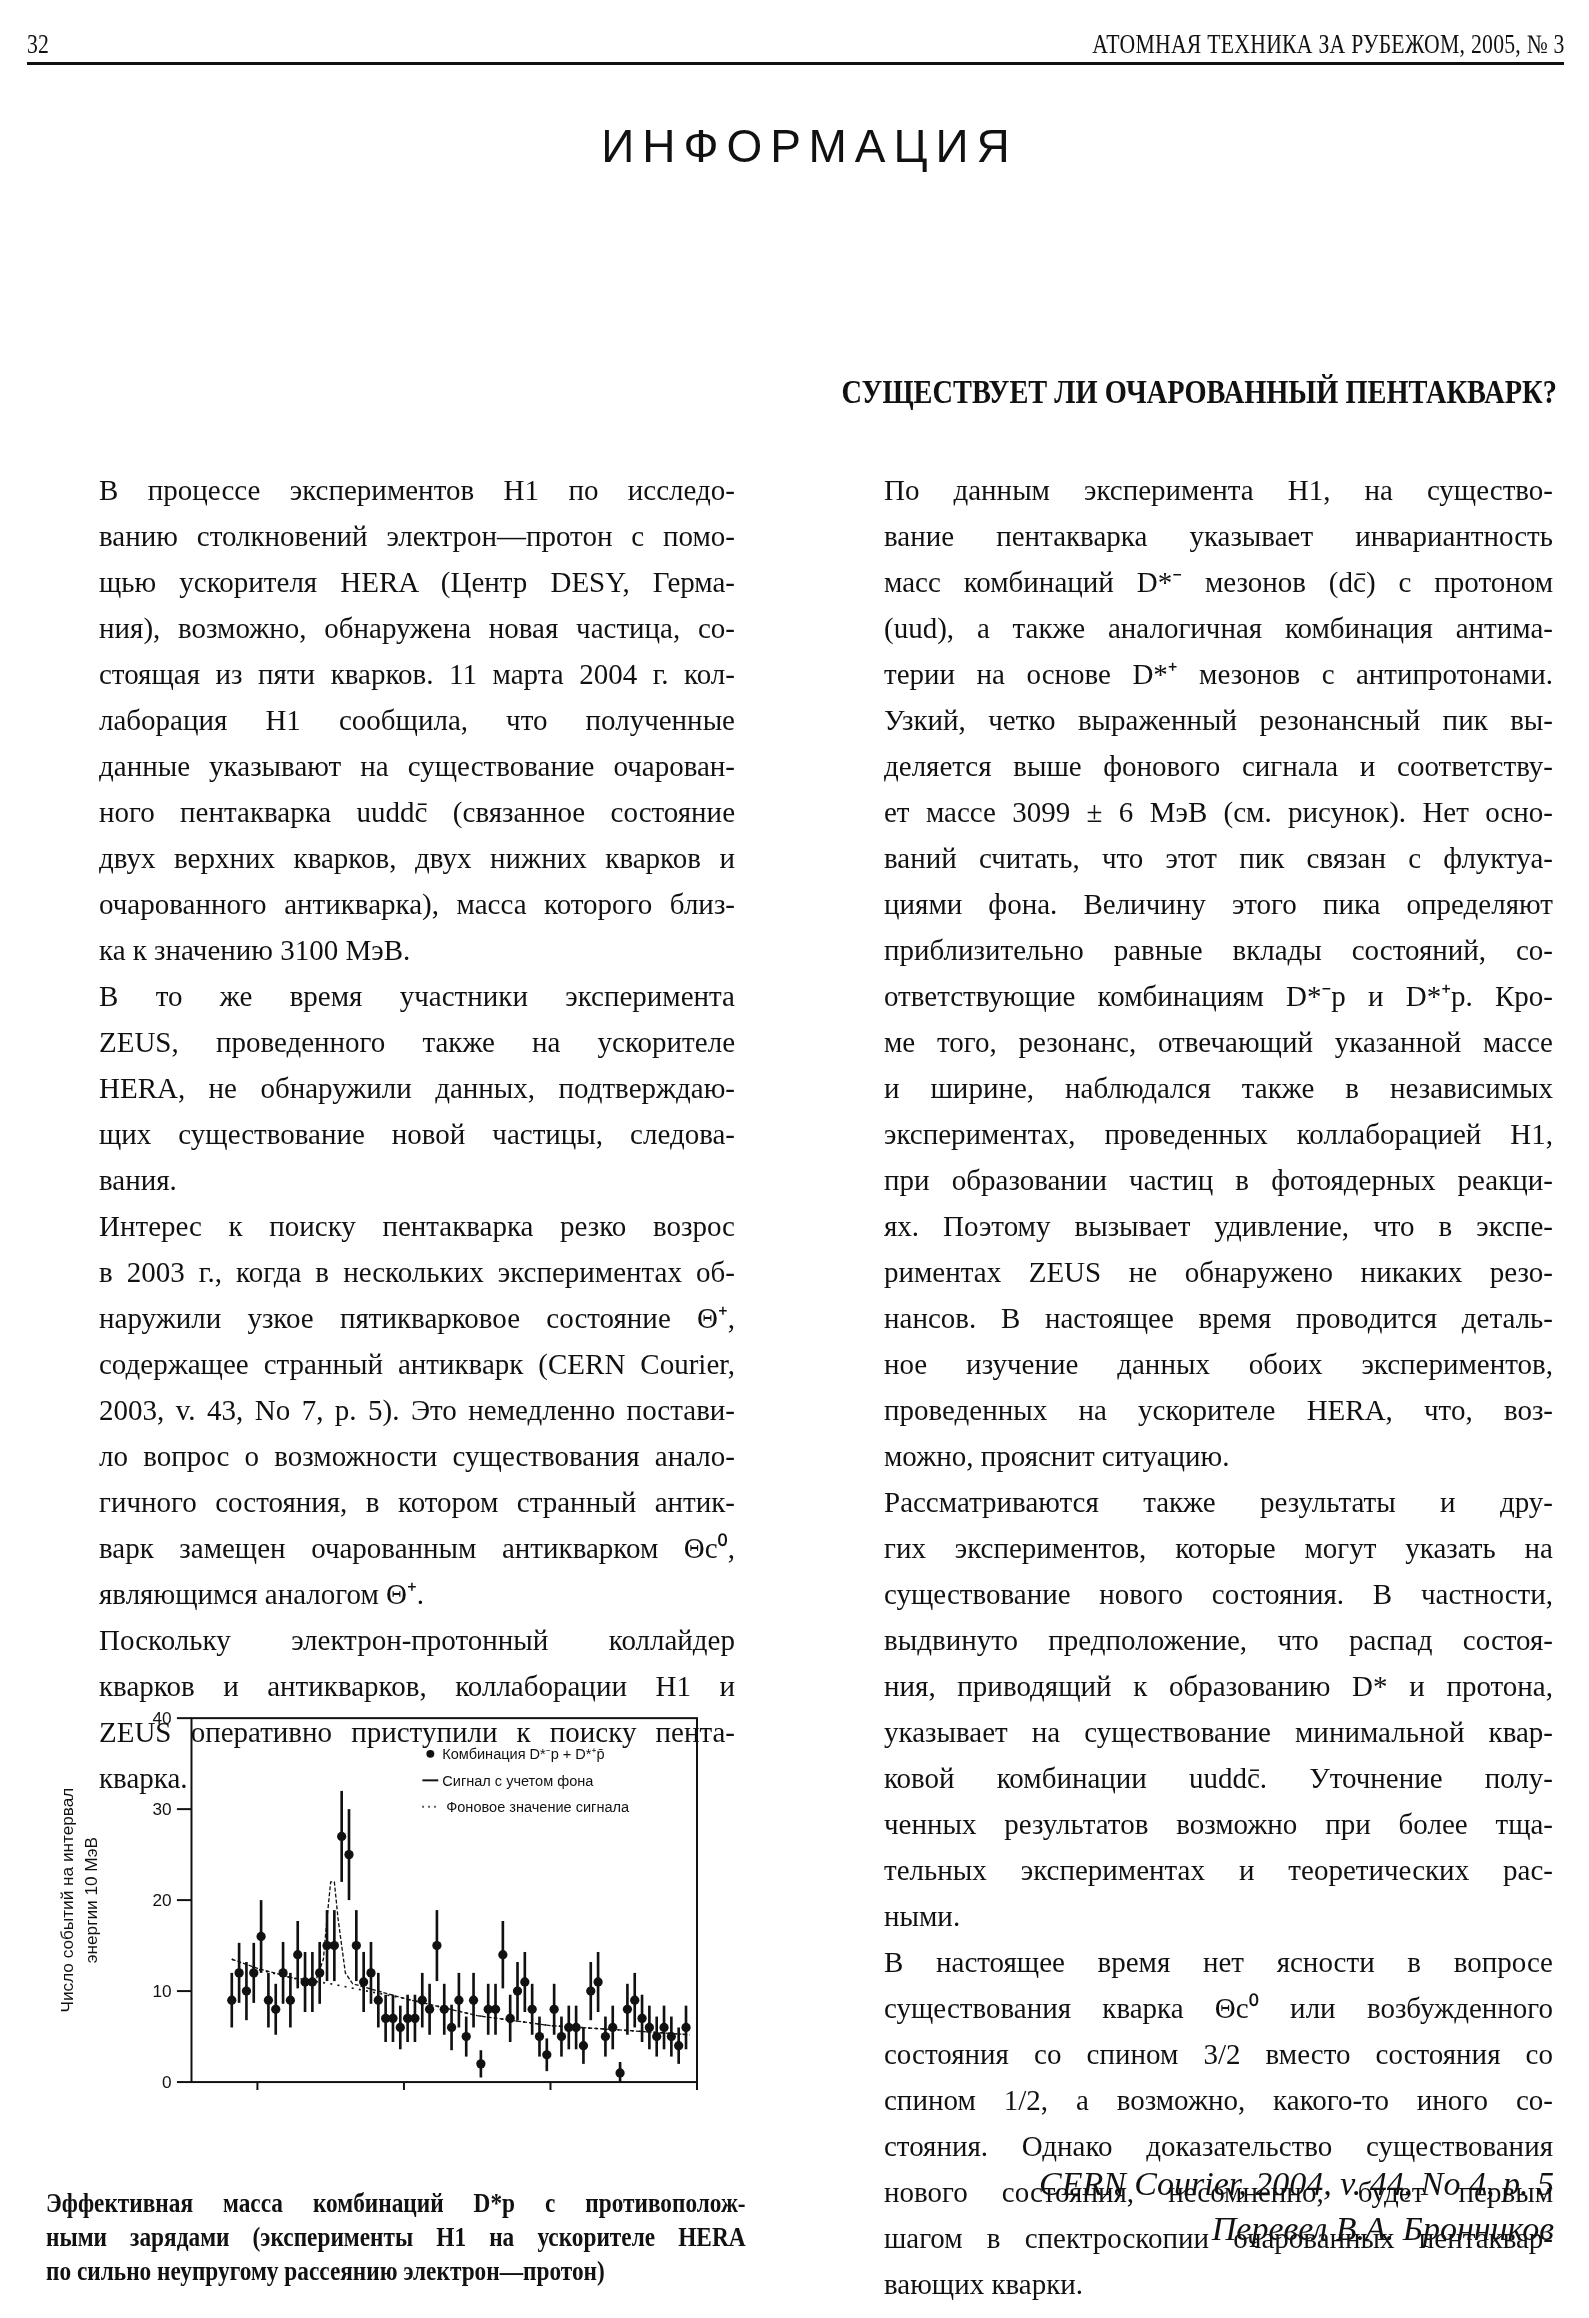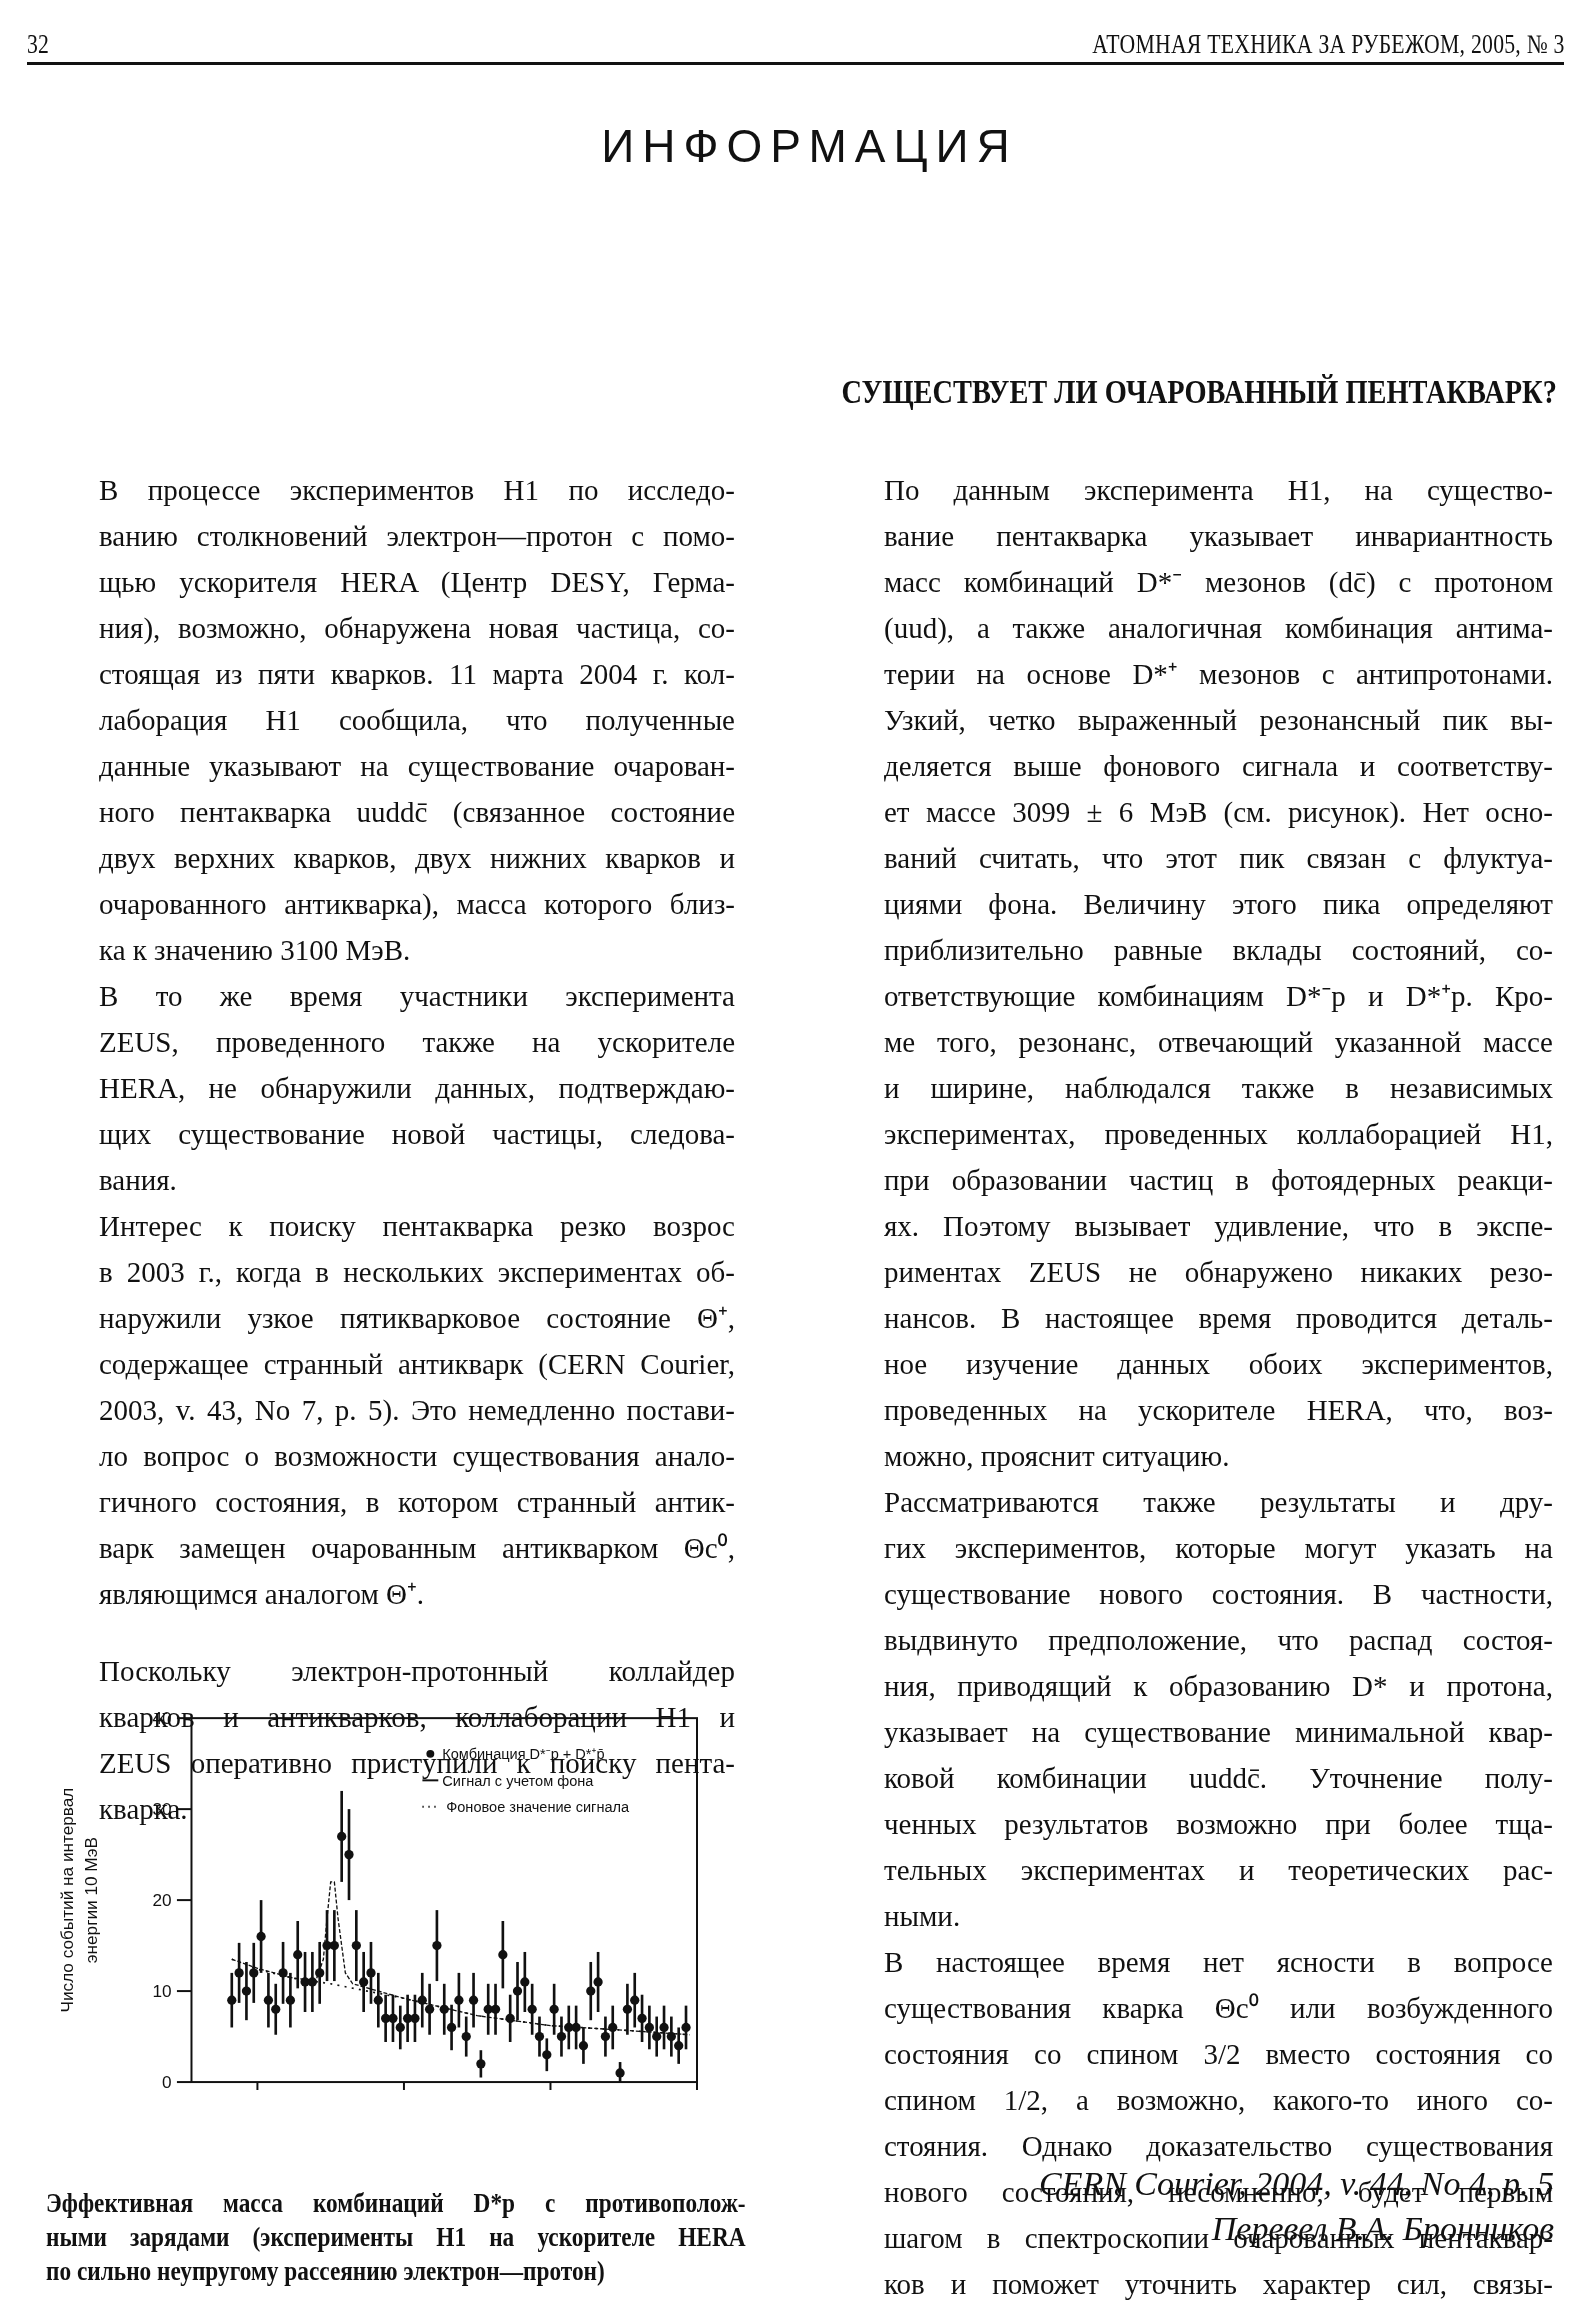--- a/index.html
+++ b/index.html
@@ -62,21 +62,21 @@
       <span class="line">в 2003 г., когда в нескольких экспериментах об-</span>
       <span class="line">наружили узкое пятикварковое состояние Θ⁺,</span>
       <span class="line">содержащее странный антикварк (CERN Courier,</span>
       <span class="line">2003, v. 43, No 7, p. 5). Это немедленно постави-</span>
       <span class="line">ло вопрос о возможности существования анало-</span>
       <span class="line">гичного состояния, в котором странный антик-</span>
       <span class="line">варк замещен очарованным антикварком Θc⁰,</span>
       <span class="line last">являющимся аналогом Θ⁺.</span>
     </p>
     <p>
-      <span class="line" style="text-indent: 46px; margin-top: 31px;">Поскольку электрон-протонный коллайдер</span>
+      <span class="line" style="text-indent: 46px;">Поскольку электрон-протонный коллайдер</span>
       <span class="line">кварков и антикварков, коллаборации H1 и</span>
       <span class="line">ZEUS оперативно приступили к поиску пента-</span>
       <span class="line last">кварка.</span>
     </p>
   </div>
 
 <div class="col col-right" id="col-right">
     <p>
       <span class="line" style="text-indent: 46px;">По данным эксперимента H1, на существо-</span>
       <span class="line">вание пентакварка указывает инвариантность</span>
@@ -114,21 +114,20 @@
       <span class="line last">ными.</span>
     </p>
     <p>
       <span class="line" style="text-indent: 46px;">В настоящее время нет ясности в вопросе</span>
       <span class="line">существования кварка Θc⁰ или возбужденного</span>
       <span class="line">состояния со спином 3/2 вместо состояния со</span>
       <span class="line">спином 1/2, а возможно, какого-то иного со-</span>
       <span class="line">стояния. Однако доказательство существования</span>
       <span class="line">нового состояния, несомненно, будет первым</span>
       <span class="line">шагом в спектроскопии очарованных пентаквар-</span>
-      <span class="line">ков и поможет уточнить характер сил, связы-</span>
       <span class="line last">вающих кварки.</span>
     </p>
   </div>
 
 <div class="figure">
   <svg id="chart" width="715" height="397" viewBox="0 0 1080 600">
     <g id="chart-frame">
         <rect x="209" y="38" width="764" height="550" fill="none" stroke="#111" stroke-width="3"></rect>
       </g>
     <g id="chart-bg">

